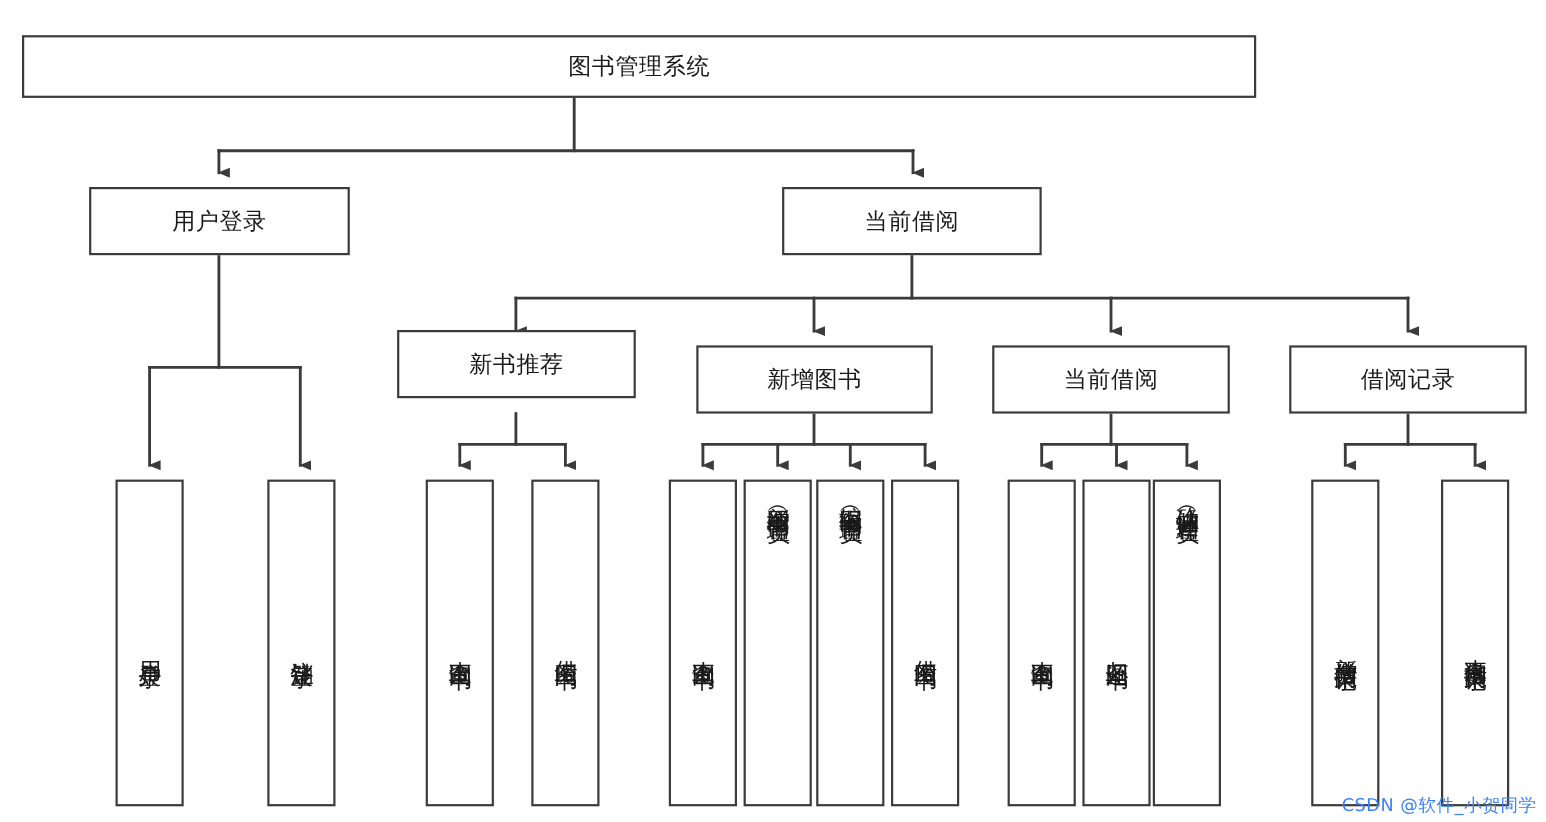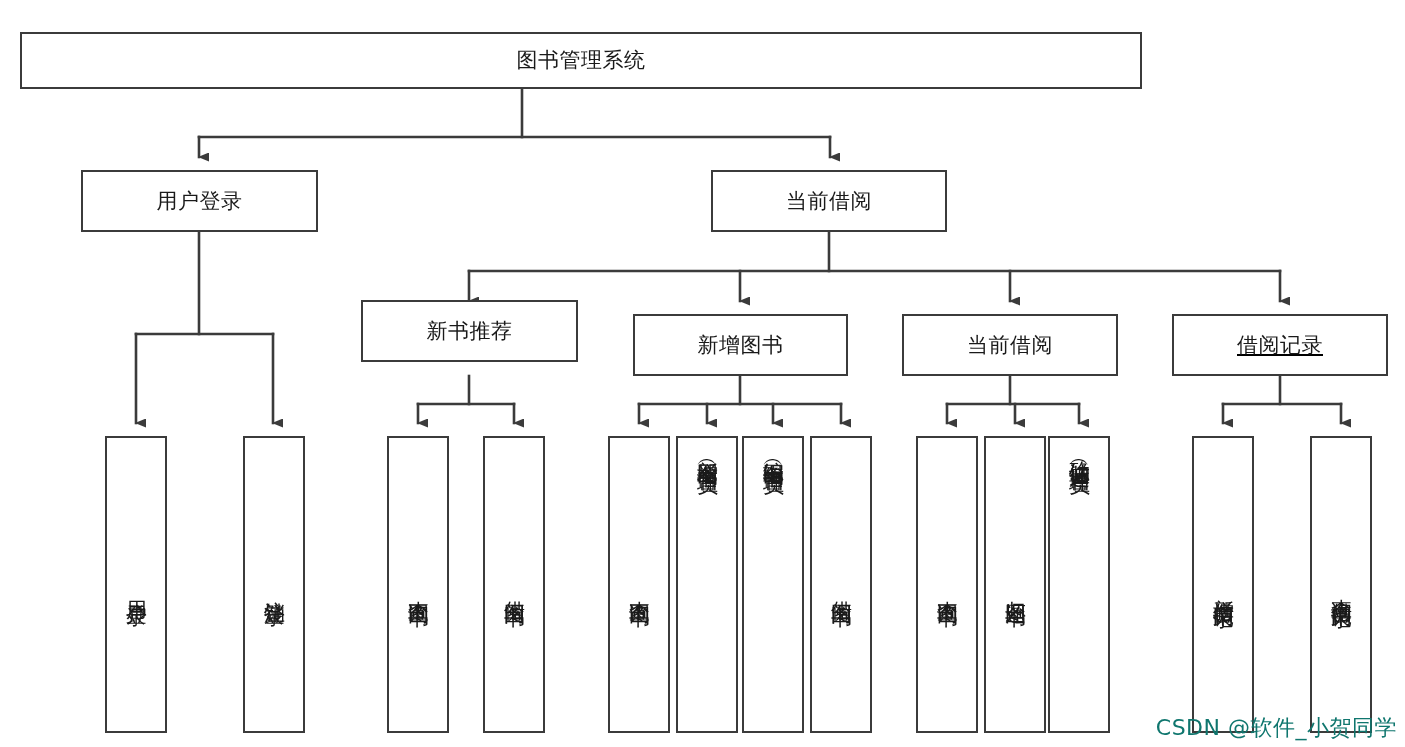--- a/index.html
+++ b/index.html
@@ -55,22 +55,22 @@
     writing-mode: vertical-rl;
     text-orientation: upright;
     font-size: 21px;
     letter-spacing: 2px;
     line-height: 1;
   }
   .watermark {
     position: absolute;
     right: 8px;
     bottom: 4px;
-    font-size: 22px;
-    color: #0f766e;
+    font-size: 16px;
+    color: #3b82f6;
     z-index: 5;
     white-space: nowrap;
     letter-spacing: 0.5px;
   }
 </style>
 </head>
 <body>
 
 <div id="canvas">
 
@@ -137,21 +137,21 @@
 
   <div class="node horiz" style="left:361px; top:300px; width:217px; height:62px;">
     <span class="label">新书推荐</span>
   </div>
   <div class="node horiz" style="left:633px; top:314px; width:215px; height:62px;">
     <span class="label">新增图书</span>
   </div>
   <div class="node horiz" style="left:902px; top:314px; width:216px; height:62px;">
     <span class="label">当前借阅</span>
   </div>
-  <div class="node horiz" style="left:1172px; top:314px; width:216px; height:62px;text-decoration:underline;">
+  <div class="node horiz" style="left:1172px; top:314px; width:216px; height:62px;">
     <span class="label">借阅记录</span>
   </div>
 
   <div class="node vert" style="left:105px; top:436px; width:62px; height:297px; align-items:center;">
     <span class="label">用户登录</span>
   </div>
   <div class="node vert" style="left:243px; top:436px; width:62px; height:297px; align-items:center;">
     <span class="label">注销登录</span>
   </div>
   <div class="node vert" style="left:387px; top:436px; width:62px; height:297px; align-items:center;">

